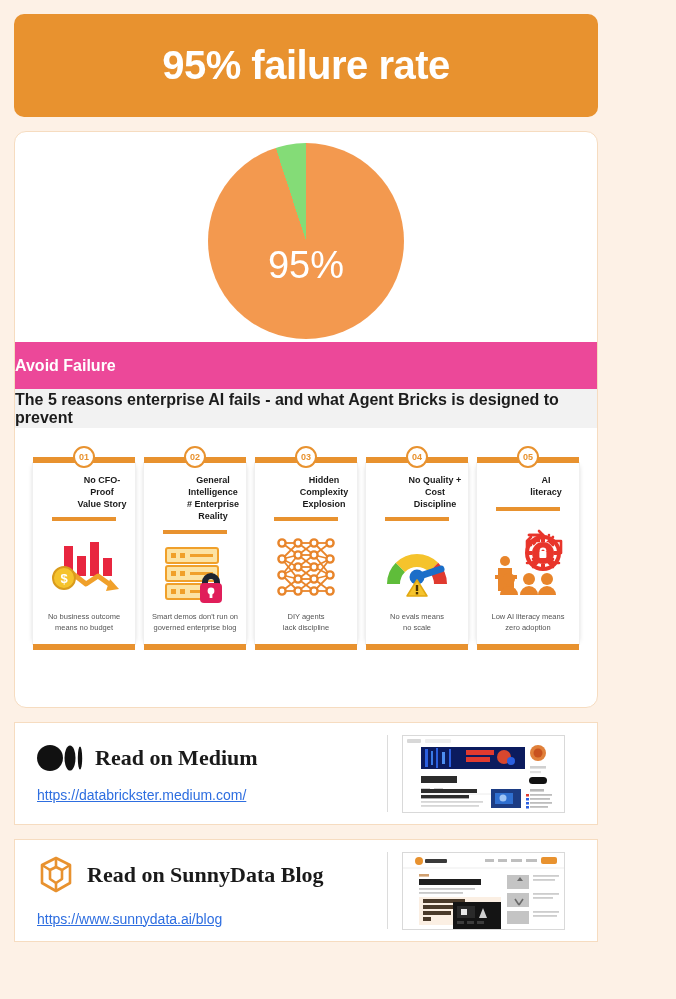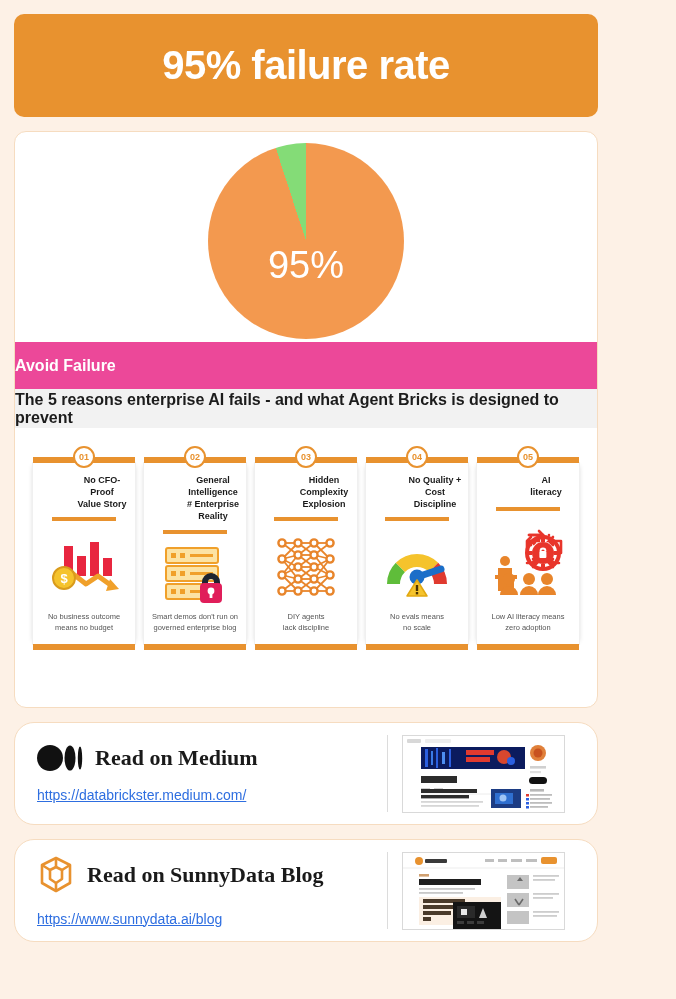--- a/index.html
+++ b/index.html
@@ -137,21 +137,21 @@
     line-height: 1.45; padding-bottom: 4px;
   }
   .rc-botbar {
     height: 6px; background: #E8922F;
   }
 
   
   .link-card {
     background: #FFFFFF;
     border: 1px solid #F6DCC0;
-    border-radius: 20px;
+    border-radius: 0;
     height: 103px;
     margin-bottom: 14px;
     display: flex; align-items: center;
     padding: 0 32px 0 22px;
     position: relative;
   }
   .lc-left { flex: 1 1 auto; }
   .lc-headline {
     display: flex; align-items: center; gap: 12px;
   }

